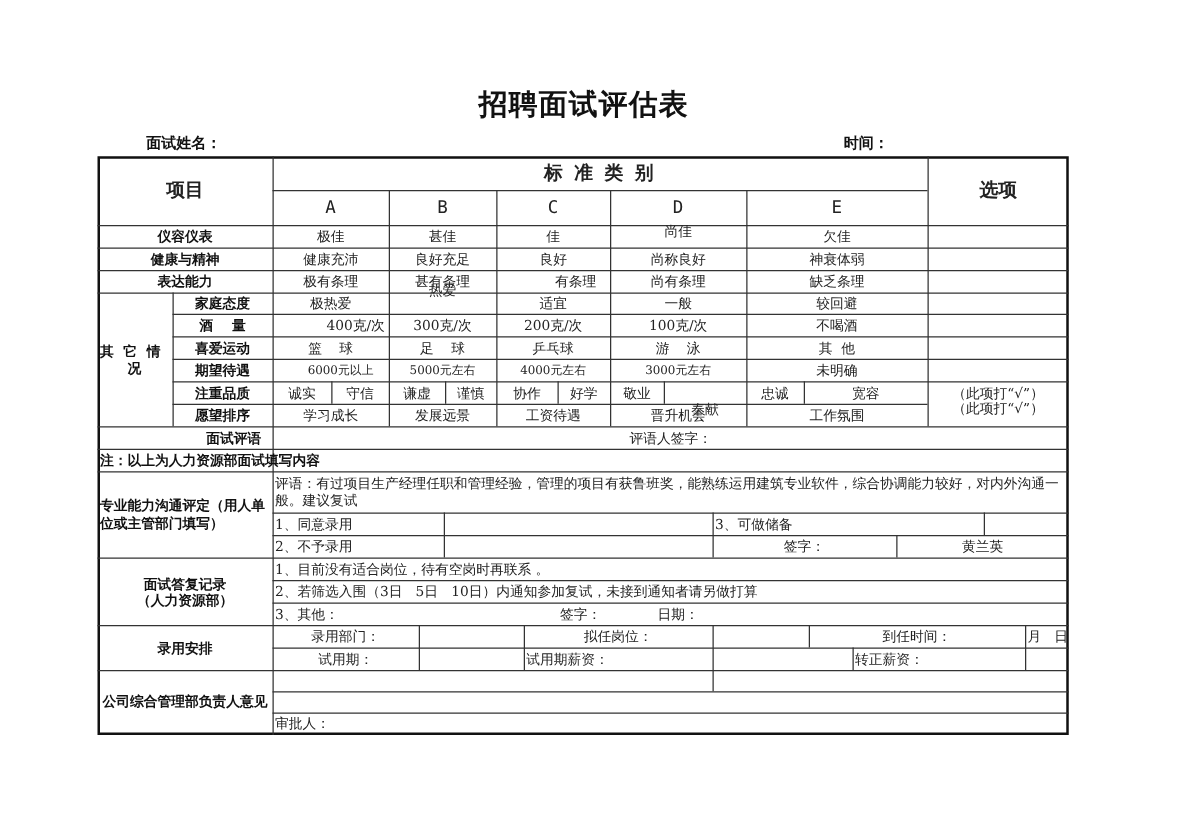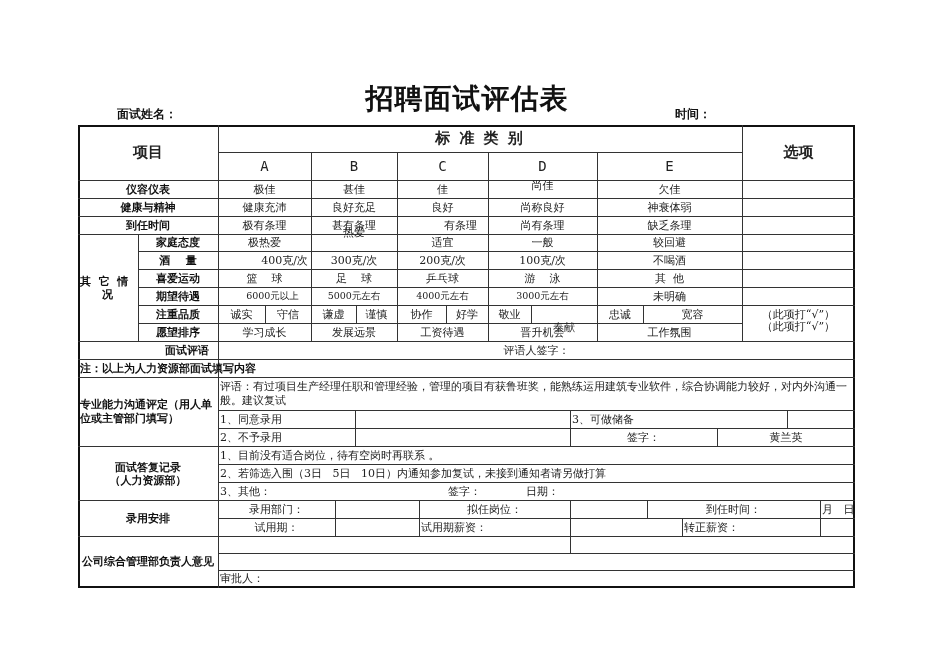--- a/index.html
+++ b/index.html
@@ -1,19 +1,19 @@
 <!DOCTYPE html>
 <html><head>
 <meta charset="utf-8">
 <style>
   html, body { margin:0; padding:0; background:#ffffff; }
   body { width:950px; height:672px; position:relative; overflow:hidden;
          font-family:"DejaVu Serif","Liberation Serif",serif; color:#111; }
   .abs { position:absolute; }
-  .title { left:0; width:934px; top:80px; text-align:center; font-size:28px; font-weight:bold;
+  .title { left:0; width:934px; top:68px; text-align:center; font-size:23px; font-weight:bold;
            font-family:"DejaVu Sans","Liberation Sans",sans-serif; letter-spacing:1px; }
   .meta { top:106px; font-size:12px; font-weight:bold; font-family:"DejaVu Sans","Liberation Sans",sans-serif; }
   .frame { left:78px; top:125px; width:777px; height:463px; border:2px solid #111; box-sizing:border-box; }
   .h { position:absolute; height:0; border-top:1px solid #333; }
   .v { position:absolute; width:0; border-left:1px solid #333; }
   .cell { position:absolute; display:flex; align-items:center; justify-content:center;
           font-size:11px; color:#222; box-sizing:border-box; white-space:nowrap; overflow:hidden; }
   .lbl { font-family:"DejaVu Sans","Liberation Sans",sans-serif; font-weight:bold; font-size:11px; color:#111; }
   .big { font-size:15px; font-weight:bold; font-family:"DejaVu Sans","Liberation Sans",sans-serif; }
   .hdr { font-size:14px; font-family:"DejaVu Sans Mono","Liberation Mono",monospace; }
@@ -94,21 +94,21 @@
 <div class="cell" style="left:488px;top:176px;width:109px;height:18px;">尚佳</div>
 <div class="cell" style="left:597px;top:180px;width:145px;height:18px;">欠佳</div>
 
 <div class="cell lbl" style="left:78px;top:198px;width:140px;height:18px;">健康与精神</div>
 <div class="cell" style="left:218px;top:198px;width:93px;height:18px;">健康充沛</div>
 <div class="cell" style="left:311px;top:198px;width:86px;height:18px;">良好充足</div>
 <div class="cell" style="left:397px;top:198px;width:91px;height:18px;">良好</div>
 <div class="cell" style="left:488px;top:198px;width:109px;height:18px;">尚称良好</div>
 <div class="cell" style="left:597px;top:198px;width:145px;height:18px;">神衰体弱</div>
 
-<div class="cell lbl" style="left:78px;top:216px;width:140px;height:18px;">到任时间</div>
+<div class="cell lbl" style="left:78px;top:216px;width:140px;height:18px;">表达能力</div>
 <div class="cell" style="left:218px;top:216px;width:93px;height:18px;">极有条理</div>
 <div class="cell" style="left:311px;top:216px;width:86px;height:18px;">甚有条理</div>
 <div class="cell" style="left:397px;top:216px;width:91px;height:18px;padding-left:36px;">有条理</div>
 <div class="cell" style="left:488px;top:216px;width:109px;height:18px;">尚有条理</div>
 <div class="cell" style="left:597px;top:216px;width:145px;height:18px;">缺乏条理</div>
 
 <div class="abs lbl" style="left:80px;top:274px;width:58px;font-size:11px;white-space:pre;">其  它  情</div>
 <div class="abs lbl" style="left:102px;top:287px;font-size:11px;">况</div>
 
 <div class="cell lbl" style="left:138px;top:234px;width:80px;height:17px;">家庭态度</div>

